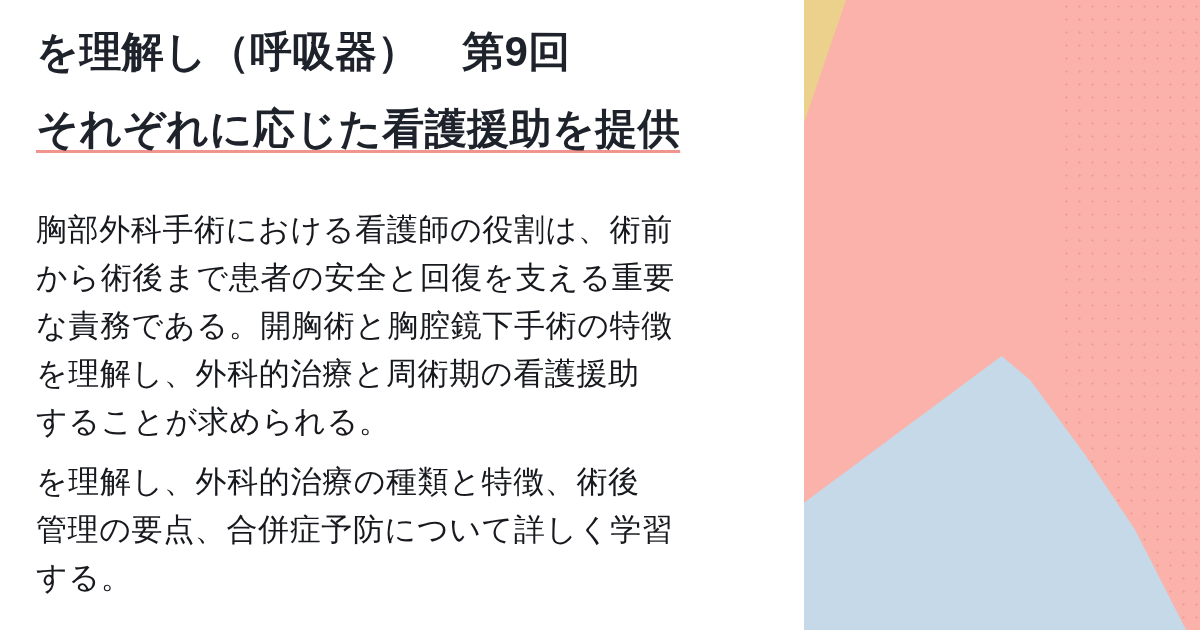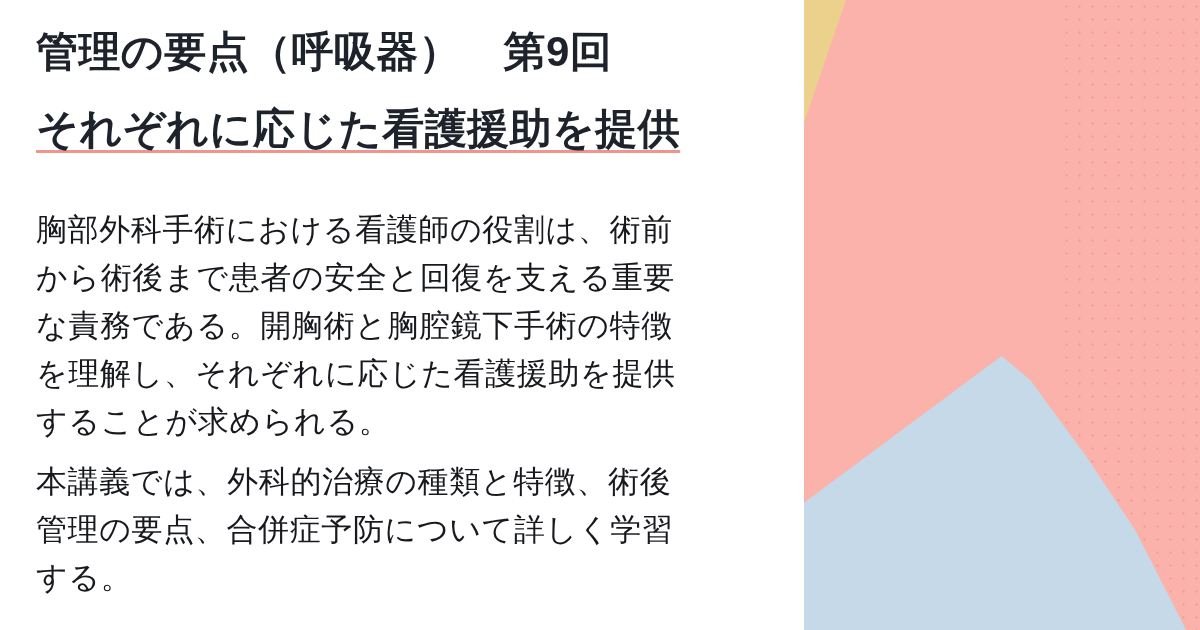--- a/index.html
+++ b/index.html
@@ -103,30 +103,30 @@
     background: var(--blue, #c5d9e9);
     clip-path: polygon(0 79.8%, 49.9% 56.5%, 57.1% 60.3%, 71% 72.2%, 83.6% 84.1%, 96.5% 100%, 0 100%);
   }
 </style>
 </head>
 <body>
 
 <div class="card" style="--bg: #ffffff; --title-color: #1e222a; --body-color: #17191e; --underline-color: #f0948e; --pink: #fbb2aa; --yellow: #ecd18d; --blue: #c5d9e9;">
 
   <div class="text-panel">
-    <h1 class="title-line1">管理の要点（呼吸器）　第9回</h1>
+    <h1 class="title-line1">を理解し（呼吸器）　第9回</h1>
     <h2 class="title-line2"><span class="underlined">それぞれに応じた看護援助を提供</span></h2>
 
     <p class="body-paragraph first">胸部外科手術における看護師の役割は、術前
 から術後まで患者の安全と回復を支える重要
 な責務である。開胸術と胸腔鏡下手術の特徴
-を理解し、それぞれに応じた看護援助を提供
+を理解し、外科的治療と周術期の看護援助
 することが求められる。</p>
 
-    <p class="body-paragraph second">本講義では、外科的治療の種類と特徴、術後
+    <p class="body-paragraph second">を理解し、外科的治療の種類と特徴、術後
 管理の要点、合併症予防について詳しく学習
 する。</p>
   </div>
 
   <div class="image-panel">
     <div class="speckles"></div>
     <div class="tri-yellow"></div>
     <div class="tri-blue"></div>
   </div>
 

